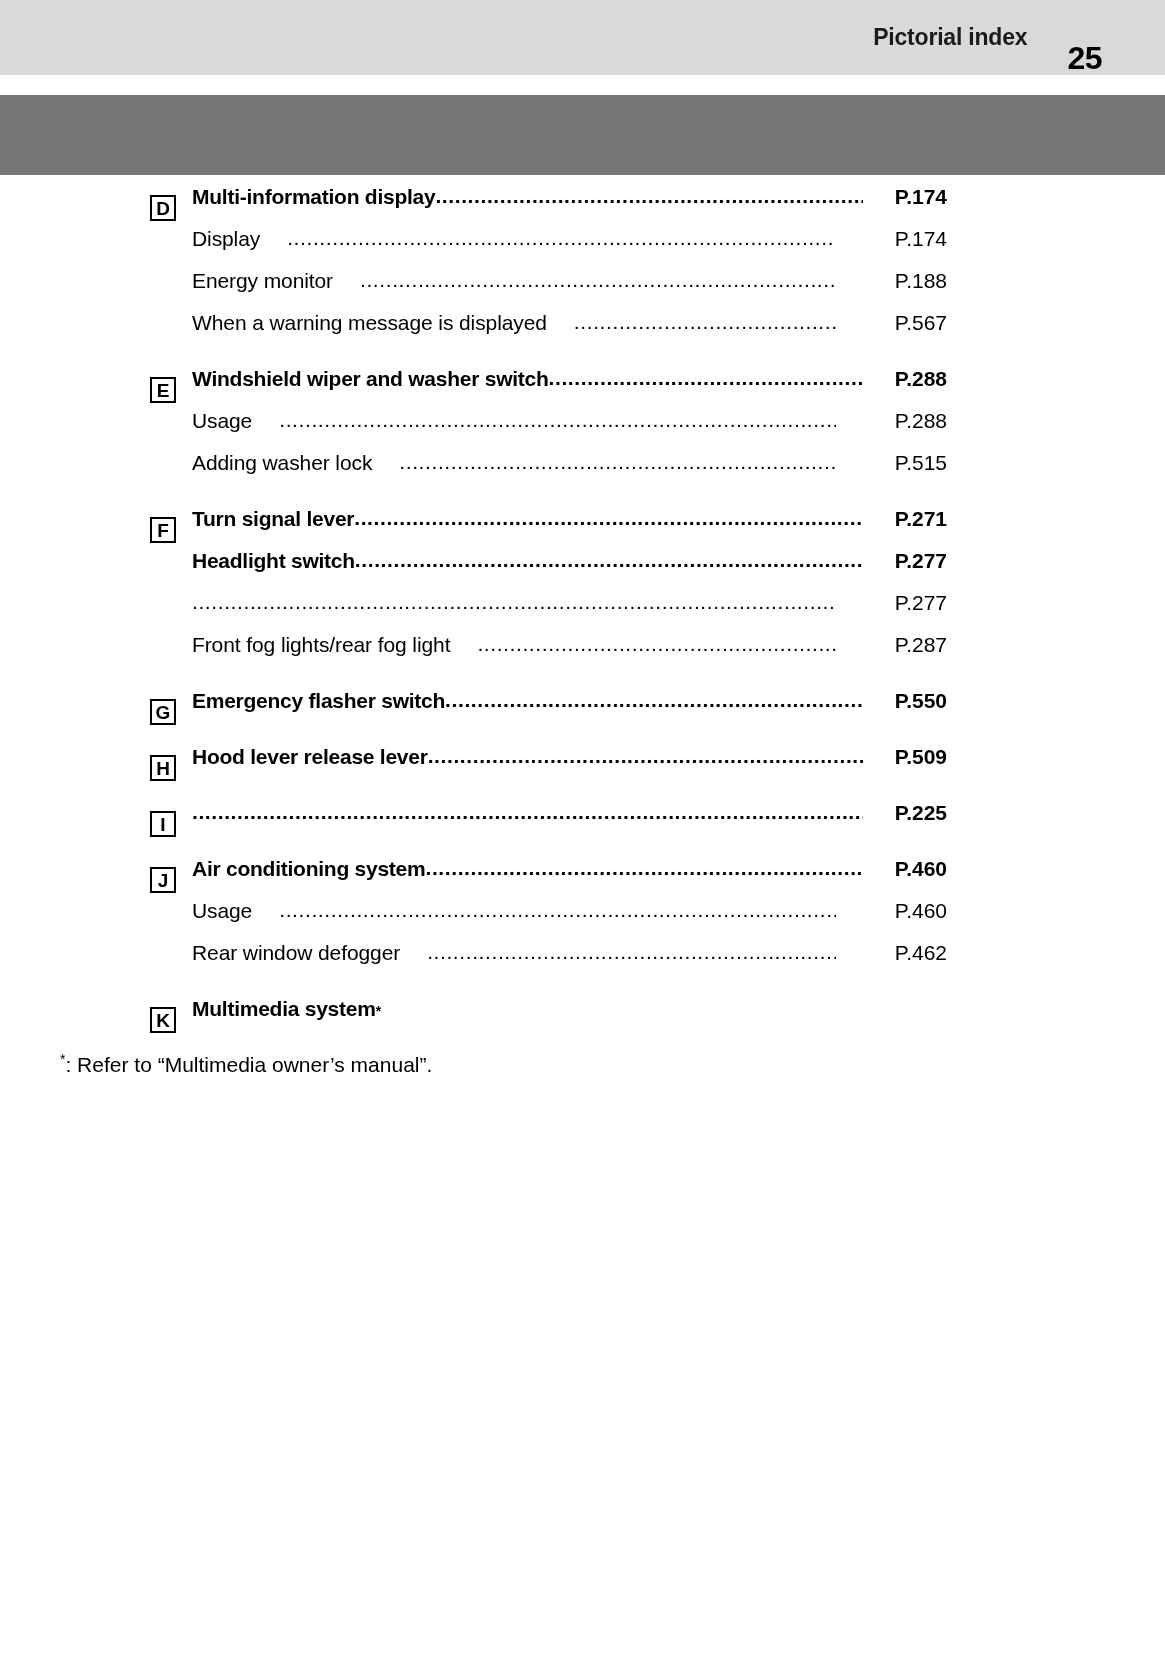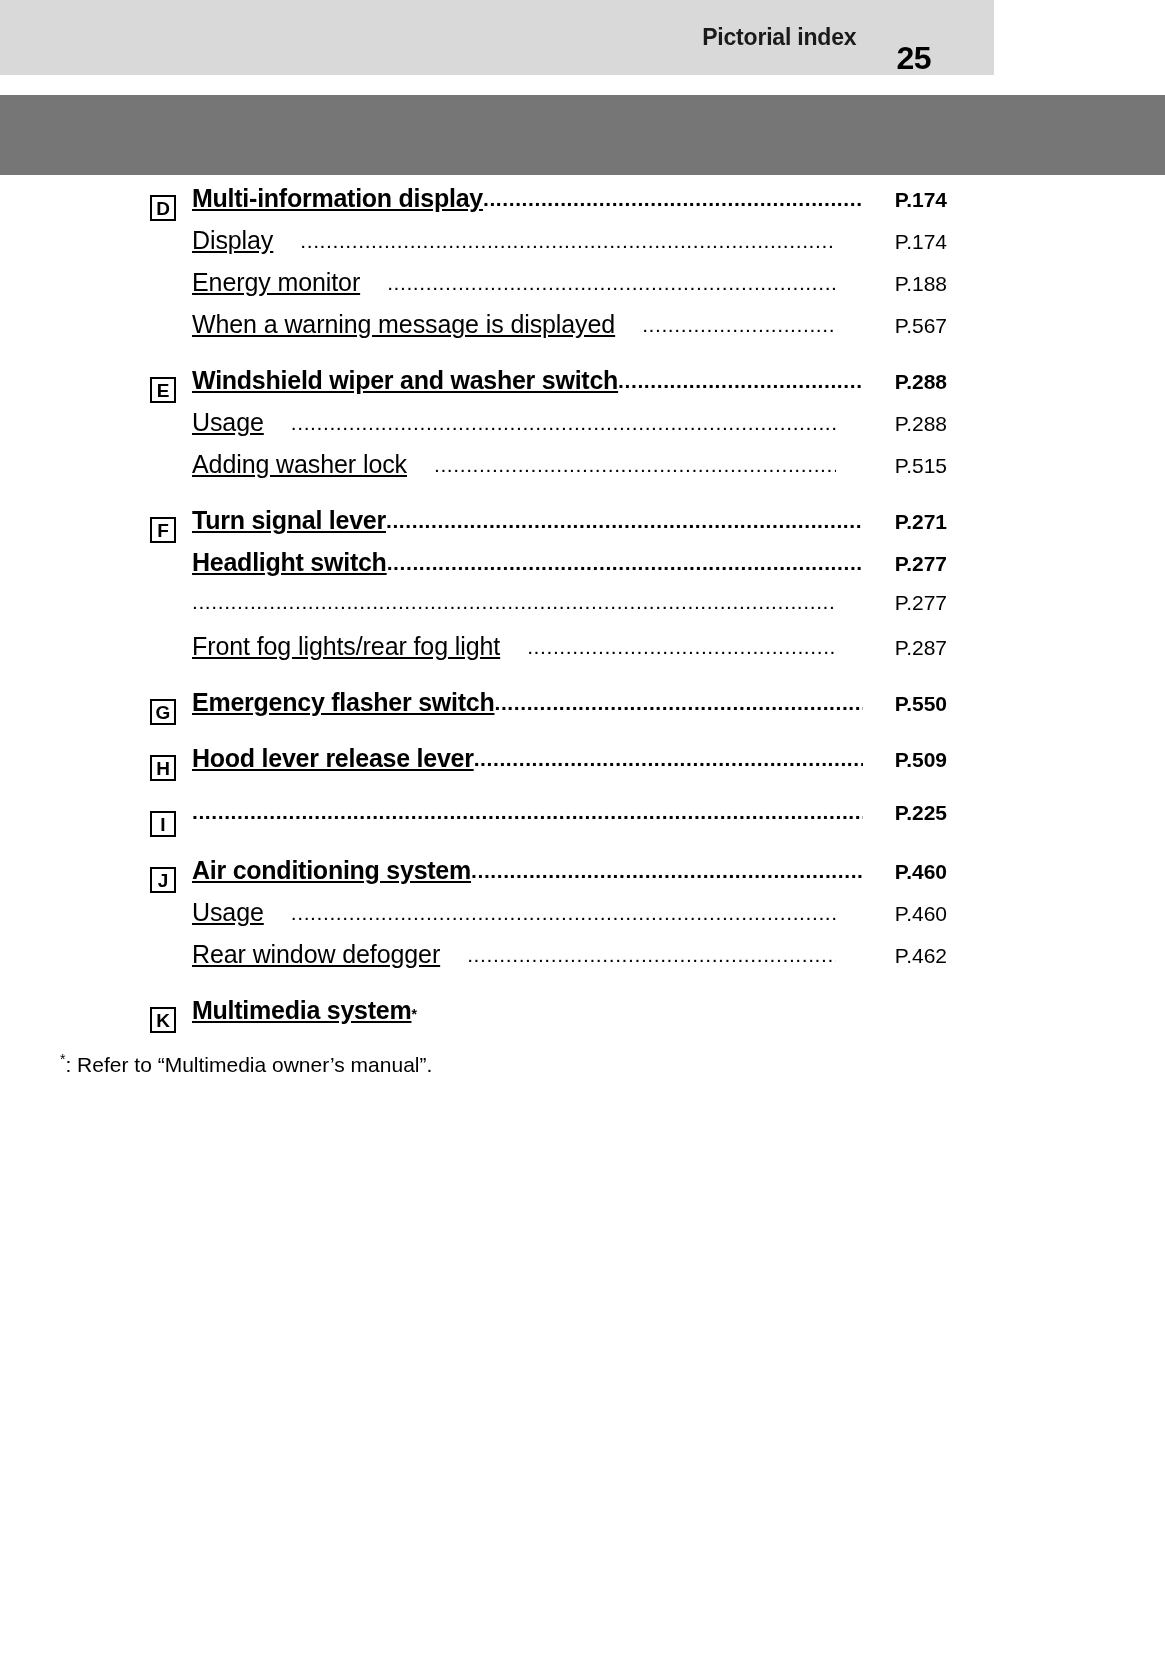--- a/index.html
+++ b/index.html
@@ -14,21 +14,21 @@
     color: #000000;
     position: relative;
     overflow: hidden;
   }
 
   
   .header-band {
     position: absolute;
     left: 0;
     top: 0;
-    width: 994px;
+    width: 1165px;
     height: 75px;
     background: #d9d9d9;
     display: flex;
     align-items: center;
     justify-content: flex-end;
   }
   .header-title {
     font-size: 23px;
     font-weight: bold;
     letter-spacing: -0.2px;
@@ -88,23 +88,22 @@
     position: relative;
     top: 1px;
   }
   .letter-box.blank {
     border: none;
   }
 
   .entry-title {
     flex: 0 0 auto;
     white-space: nowrap;
-    font-size: 25px;
-    line-height: 1;
-    text-decoration: underline;
+    font-size: 21px;
+    line-height: 1;
   }
   .entry.major .entry-title {
     font-weight: bold;
     letter-spacing: -0.25px;
   }
   .entry.sub .entry-title {
     font-weight: normal;
     letter-spacing: -0.1px;
   }
 

